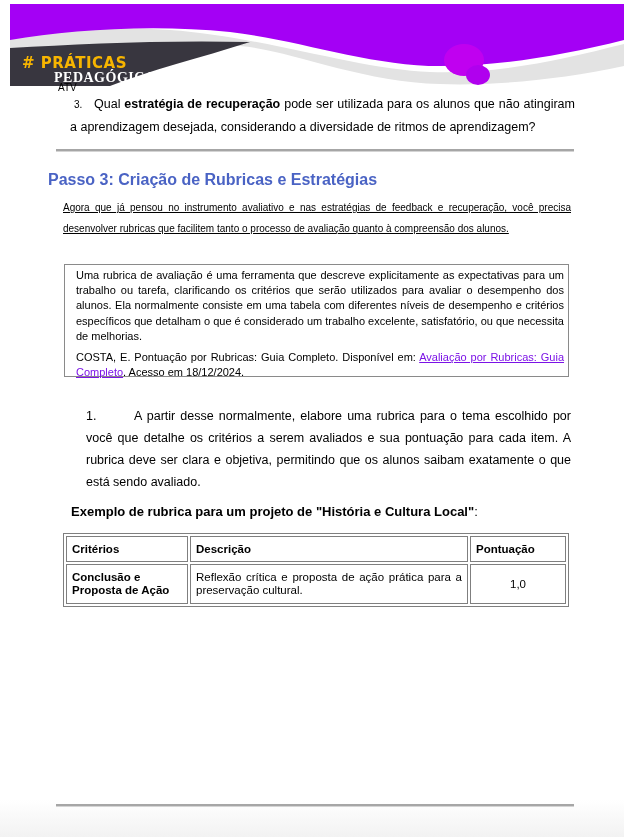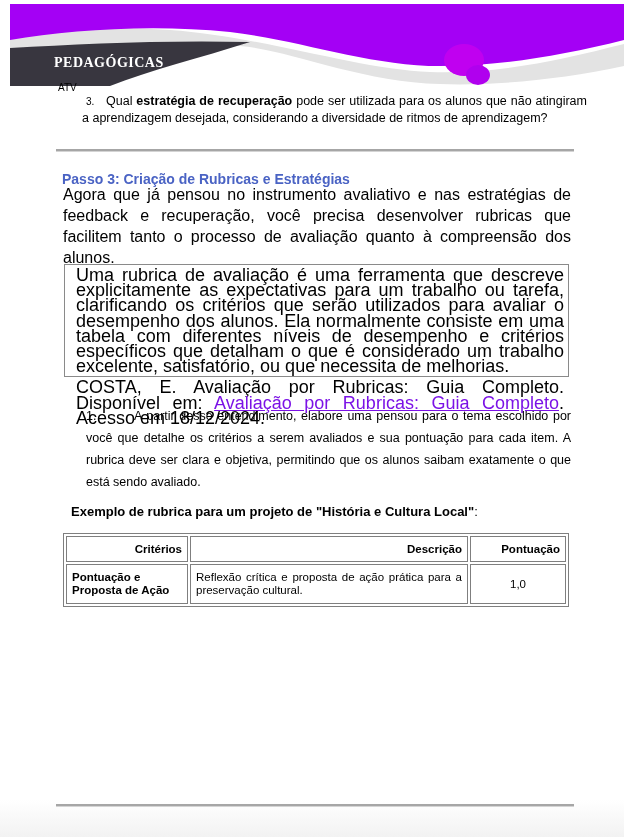--- a/index.html
+++ b/index.html
@@ -7,94 +7,95 @@
     width:624px; height:837px; overflow:hidden; position:relative;
     background: linear-gradient(to bottom, #ffffff 0px, #ffffff 800px, #f2f2f2 837px);
     font-family: "Liberation Sans", sans-serif;
     color:#000;
   }
   .header-band { position:absolute; left:0; top:0; width:624px; height:86px; }
   .logo { position:absolute; left:22px; top:56px; line-height:1; }
   .logo-line1 { color:#f7b500; font-weight:bold; font-size:15px; letter-spacing:0.5px; font-family:"DejaVu Sans", sans-serif; }
   .logo-line2 { color:#ffffff; font-weight:bold; font-size:14px; letter-spacing:0.5px; margin-left:32px; margin-top:0px; font-family:Liberation Serif, serif; }
   .atv { position:absolute; left:58px; top:82px; font-size:10px; }
-  .q3 { position:absolute; left:82px; top:93px; width:505px; font-size:12.5px; line-height:16px; text-align:justify; }
+  .q3 { position:absolute; left:70px; top:93px; width:505px; font-size:12.5px; line-height:22px; text-align:justify; }
   .q3 .num { font-size:10px; display:inline-block; width:24px; text-align:left; padding-left:4px; box-sizing:border-box;}
   .hr { position:absolute; left:56px; width:518px; height:2px; background:#a6a6a6; border-bottom:1px solid #d4d4d4; }
-  .step-title { position:absolute; left:62px; top:171px; font-size:14px; font-weight:bold; color:#4a63c4; }
-  .intro { position:absolute; left:63px; top:184px; width:508px; font-size:16px; line-height:21px; text-align:justify; }
-  .quote-box { position:absolute; left:64px; top:264px; width:505px; height:113px; border:1px solid #8a8a8a; box-sizing:border-box; padding:3px 4px 0 11px; font-size:18px; line-height:15.2px; }
+  .step-title { position:absolute; left:48px; top:171px; font-size:16px; font-weight:bold; color:#4a63c4; }
+  .intro { position:absolute; left:63px; top:197px; width:508px; font-size:10px; line-height:21px; text-align:justify;text-decoration:underline; }
+  .quote-box { position:absolute; left:64px; top:264px; width:505px; height:113px; border:1px solid #8a8a8a; box-sizing:border-box; padding:3px 4px 0 11px; font-size:11px; line-height:15.2px; }
   .quote-box p { margin:0; text-align:justify; }
   .quote-box p + p { margin-top:6px; }
   .quote-box a { color:#7b12e6; text-decoration:underline; }
   .item1 { position:absolute; left:86px; top:405px; width:485px; font-size:12.5px; line-height:22px; text-align:justify; }
   .item1 .num { display:inline-block; width:48px; }
   .example-title { position:absolute; left:71px; top:504px; font-size:13px; font-weight:bold; }
   .example-title .tail { font-weight:normal; }
   table.rubric {
     position:absolute; left:63px; top:533px; width:506px;
     border-collapse:separate; border-spacing:2px;
     border:1px solid #7f7f7f; font-size:11.5px;
   }
   table.rubric td, table.rubric th {
     border:1px solid #7f7f7f; padding:2px 5px; vertical-align:middle;
   }
-  table.rubric th { font-weight:bold; text-align:right; height:20px; }
+  table.rubric th { font-weight:bold; text-align:left; height:20px; }
   table.rubric td.crit { font-weight:bold; width:110px; line-height:13px; }
   table.rubric td.desc { width:266px; text-align:justify; line-height:13px; }
   table.rubric td.pts { text-align:center; }
   table.rubric tr.r td { height:34px; }
   table.rubric tr.r.tall td { height:48px; }
 </style>
 </head>
 <body>
 
 <svg class="header-band" viewBox="0 0 624 86" preserveAspectRatio="none">
   <rect x="0" y="0" width="624" height="86" fill="#ffffff"></rect>
   <path d="M10 30 C 60 28, 110 26, 170 30 C 260 36, 360 70, 430 72 C 500 74, 560 60, 624 44 L 624 66 C 560 80, 490 86, 440 84 C 360 82, 290 50, 240 46 C 150 40, 80 48, 10 50 Z" fill="#e3e3e3"></path>
   <path d="M10 48 C 80 44, 160 40, 250 42 C 200 58, 150 70, 110 86 L 10 86 Z" fill="#38363f"></path>
   <path d="M10 4 L 624 4 L 624 40 C 560 56, 500 66, 440 66 C 370 66, 300 40, 230 32 C 150 24, 70 30, 10 40 Z" fill="#a400f5"></path>
   <ellipse cx="464" cy="60" rx="20" ry="16" fill="#c000f0"></ellipse>
   <ellipse cx="478" cy="75" rx="12" ry="10" fill="#b000ee"></ellipse>
 </svg>
 
 <div class="logo">
+  <div class="logo-line1"><span>#</span> <span>PRÁTICAS</span></div>
   <div class="logo-line2">PEDAGÓGICAS</div>
 </div>
 
 <div class="atv">ATV</div>
 
 <div class="q3">
   <span class="num">3.</span><span>Qual </span><b>estratégia de recuperação</b><span> pode ser utilizada para os alunos que não atingiram a aprendizagem desejada, considerando a diversidade de ritmos de aprendizagem?</span>
 </div>
 
 <div class="hr" style="top:149px;"></div>
 
 <div class="step-title">Passo 3: Criação de Rubricas e Estratégias</div>
 <div class="intro">Agora que já pensou no instrumento avaliativo e nas estratégias de feedback e recuperação, você precisa desenvolver rubricas que facilitem tanto o processo de avaliação quanto à compreensão dos alunos.</div>
 
 <div class="quote-box">
   <p>Uma rubrica de avaliação é uma ferramenta que descreve explicitamente as expectativas para um trabalho ou tarefa, clarificando os critérios que serão utilizados para avaliar o desempenho dos alunos. Ela normalmente consiste em uma tabela com diferentes níveis de desempenho e critérios específicos que detalham o que é considerado um trabalho excelente, satisfatório, ou que necessita de melhorias.</p>
-  <p><span>COSTA, E. Avaliação por Rubricas: Guia Completo. Disponível em: </span><a href="#">Avaliação por Rubricas: Guia Completo</a><span>. Acesso em 18/12/2024.</span></p>
+  <p><span>COSTA, E. Pontuação por Rubricas: Guia Completo. Disponível em: </span><a href="#">Avaliação por Rubricas: Guia Completo</a><span>. Acesso em 18/12/2024.</span></p>
 </div>
 
 <div class="item1">
-  <span class="num">1.</span><span>A partir desse entendimento, elabore uma pensou para o tema escolhido por você que detalhe os critérios a serem avaliados e sua pontuação para cada item. A rubrica deve ser clara e objetiva, permitindo que os alunos saibam exatamente o que está sendo avaliado.</span>
+  <span class="num">1.</span><span>A partir desse normalmente, elabore uma rubrica para o tema escolhido por você que detalhe os critérios a serem avaliados e sua pontuação para cada item. A rubrica deve ser clara e objetiva, permitindo que os alunos saibam exatamente o que está sendo avaliado.</span>
 </div>
 
 <div class="example-title"><span>Exemplo de rubrica para um projeto de "História e Cultura Local"</span><span class="tail">:</span></div>
 
 <table class="rubric">
   <tbody>
       <tr>
     <th>Critérios</th>
     <th>Descrição</th>
     <th>Pontuação</th>
   </tr>
   <tr class="r">
-    <td class="crit">Pontuação e Proposta de Ação</td>
+    <td class="crit">Conclusão e Proposta de Ação</td>
     <td class="desc">Reflexão crítica e proposta de ação prática para a preservação cultural.</td>
     <td class="pts">1,0</td>
   </tr>
 </tbody>
   </table>
 
 <div class="hr" style="top:804px;"></div>
 
 </body></html>

